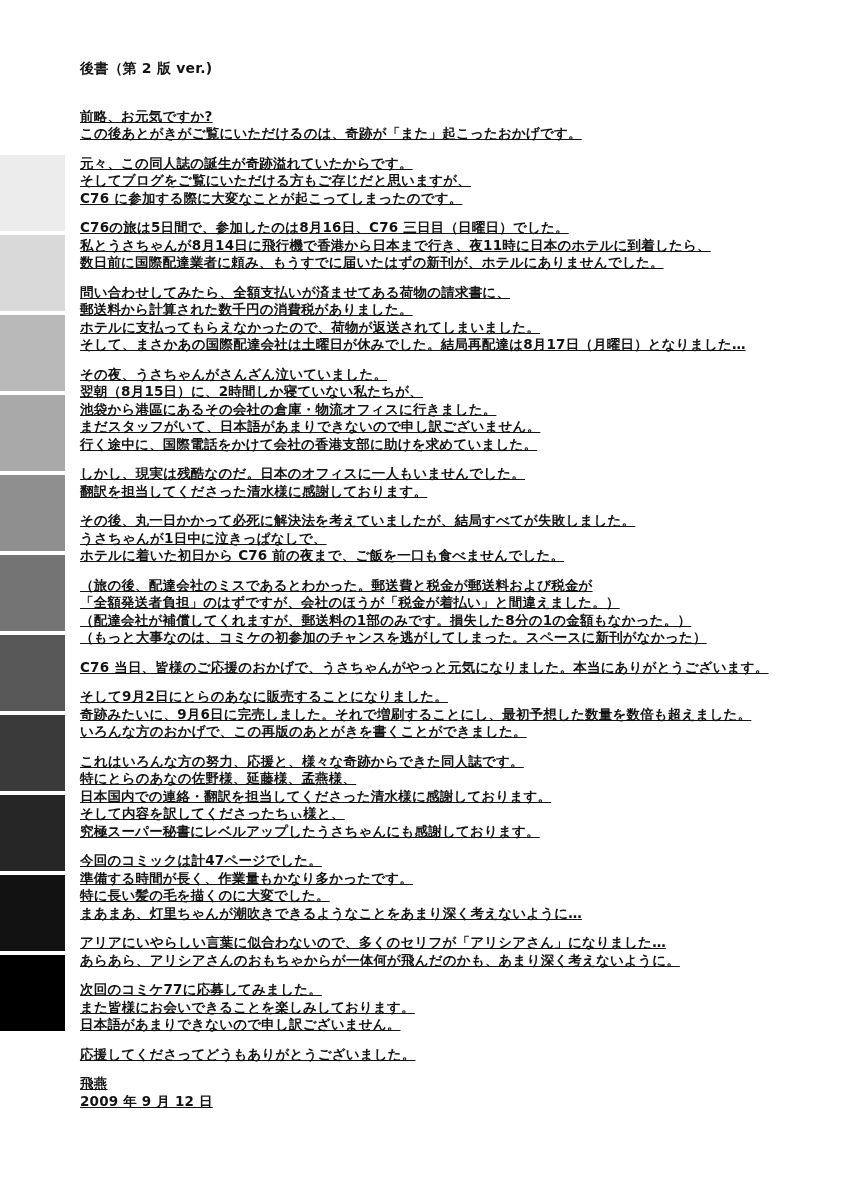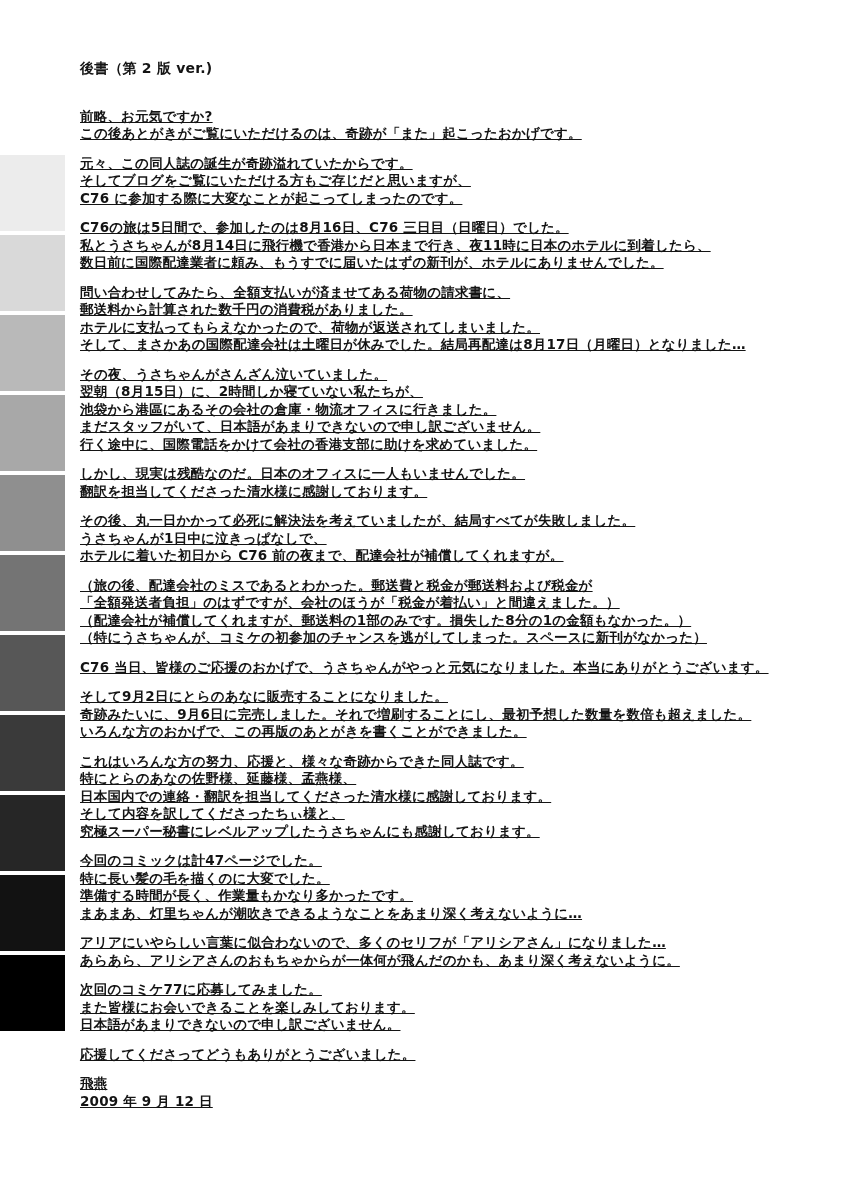--- a/index.html
+++ b/index.html
@@ -103,47 +103,47 @@
           <div class="line">まだスタッフがいて、日本語があまりできないので申し訳ございません。</div>
           <div class="line">行く途中に、国際電話をかけて会社の香港支部に助けを求めていました。</div>
         </div>
         <div class="para">
           <div class="line">しかし、現実は残酷なのだ。日本のオフィスに一人もいませんでした。</div>
           <div class="line">翻訳を担当してくださった清水様に感謝しております。</div>
         </div>
         <div class="para">
           <div class="line">その後、丸一日かかって必死に解決法を考えていましたが、結局すべてが失敗しました。</div>
           <div class="line">うさちゃんが1日中に泣きっぱなしで、</div>
-          <div class="line">ホテルに着いた初日から C76 前の夜まで、配達会社が補償してくれますが。</div>
+          <div class="line">ホテルに着いた初日から C76 前の夜まで、ご飯を一口も食べませんでした。</div>
         </div>
         <div class="para">
           <div class="line">（旅の後、配達会社のミスであるとわかった。郵送費と税金が郵送料および税金が</div>
           <div class="line">「全額発送者負担」のはずですが、会社のほうが「税金が着払い」と間違えました。）</div>
           <div class="line">（配達会社が補償してくれますが、郵送料の1部のみです。損失した8分の1の金額もなかった。）</div>
-          <div class="line">（特にうさちゃんが、コミケの初参加のチャンスを逃がしてしまった。スペースに新刊がなかった）</div>
+          <div class="line">（もっと大事なのは、コミケの初参加のチャンスを逃がしてしまった。スペースに新刊がなかった）</div>
         </div>
         <div class="para">
           <div class="line">C76 当日、皆様のご応援のおかげで、うさちゃんがやっと元気になりました。本当にありがとうございます。</div>
         </div>
         <div class="para">
           <div class="line">そして9月2日にとらのあなに販売することになりました。</div>
           <div class="line">奇跡みたいに、9月6日に完売しました。それで増刷することにし、最初予想した数量を数倍も超えました。</div>
           <div class="line">いろんな方のおかげで、この再版のあとがきを書くことができました。</div>
         </div>
         <div class="para">
           <div class="line">これはいろんな方の努力、応援と、様々な奇跡からできた同人誌です。</div>
           <div class="line">特にとらのあなの佐野様、延藤様、孟燕様、</div>
           <div class="line">日本国内での連絡・翻訳を担当してくださった清水様に感謝しております。</div>
           <div class="line">そして内容を訳してくださったちぃ様と、</div>
           <div class="line">究極スーパー秘書にレベルアップしたうさちゃんにも感謝しております。</div>
         </div>
         <div class="para">
           <div class="line">今回のコミックは計47ページでした。</div>
+          <div class="line">準備する時間が長く、作業量もかなり多かったです。</div>
           <div class="line">特に長い髪の毛を描くのに大変でした。</div>
-          <div class="line">準備する時間が長く、作業量もかなり多かったです。</div>
           <div class="line">まあまあ、灯里ちゃんが潮吹きできるようなことをあまり深く考えないように…</div>
         </div>
         <div class="para">
           <div class="line">アリアにいやらしい言葉に似合わないので、多くのセリフが「アリシアさん」になりました…</div>
           <div class="line">あらあら、アリシアさんのおもちゃからが一体何が飛んだのかも、あまり深く考えないように。</div>
         </div>
         <div class="para">
           <div class="line">次回のコミケ77に応募してみました。</div>
           <div class="line">また皆様にお会いできることを楽しみしております。</div>
           <div class="line">日本語があまりできないので申し訳ございません。</div>

